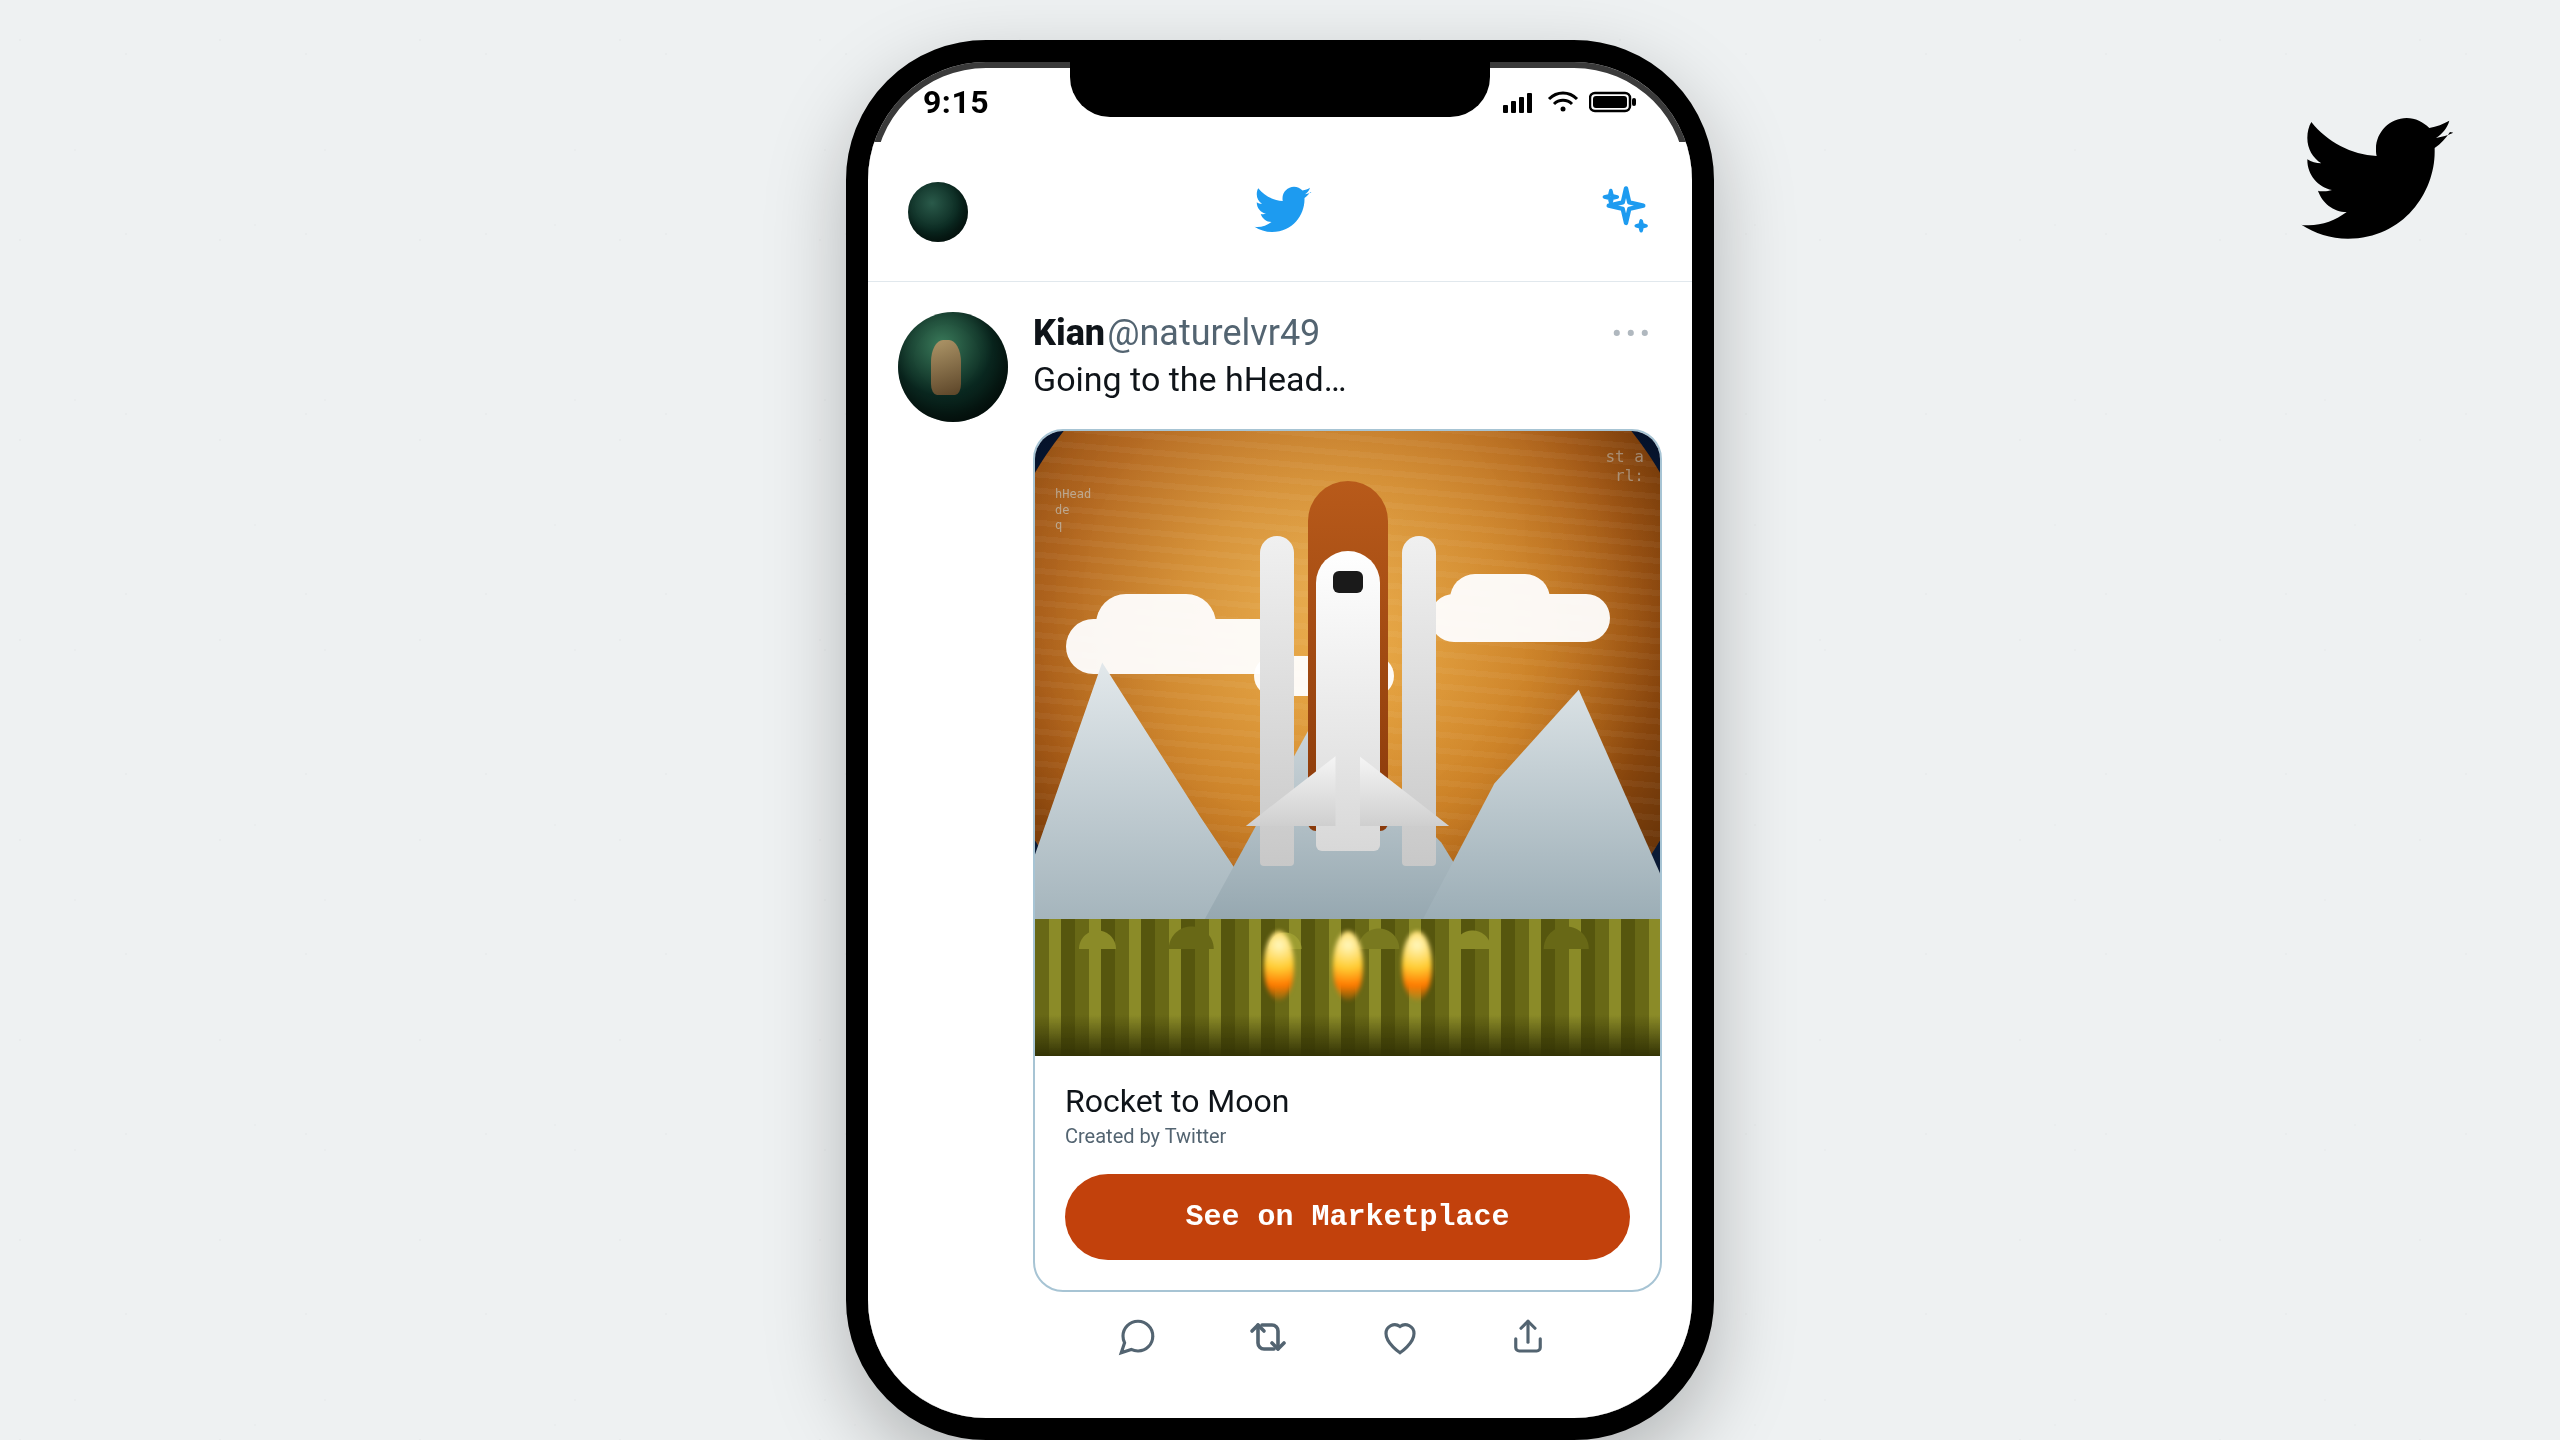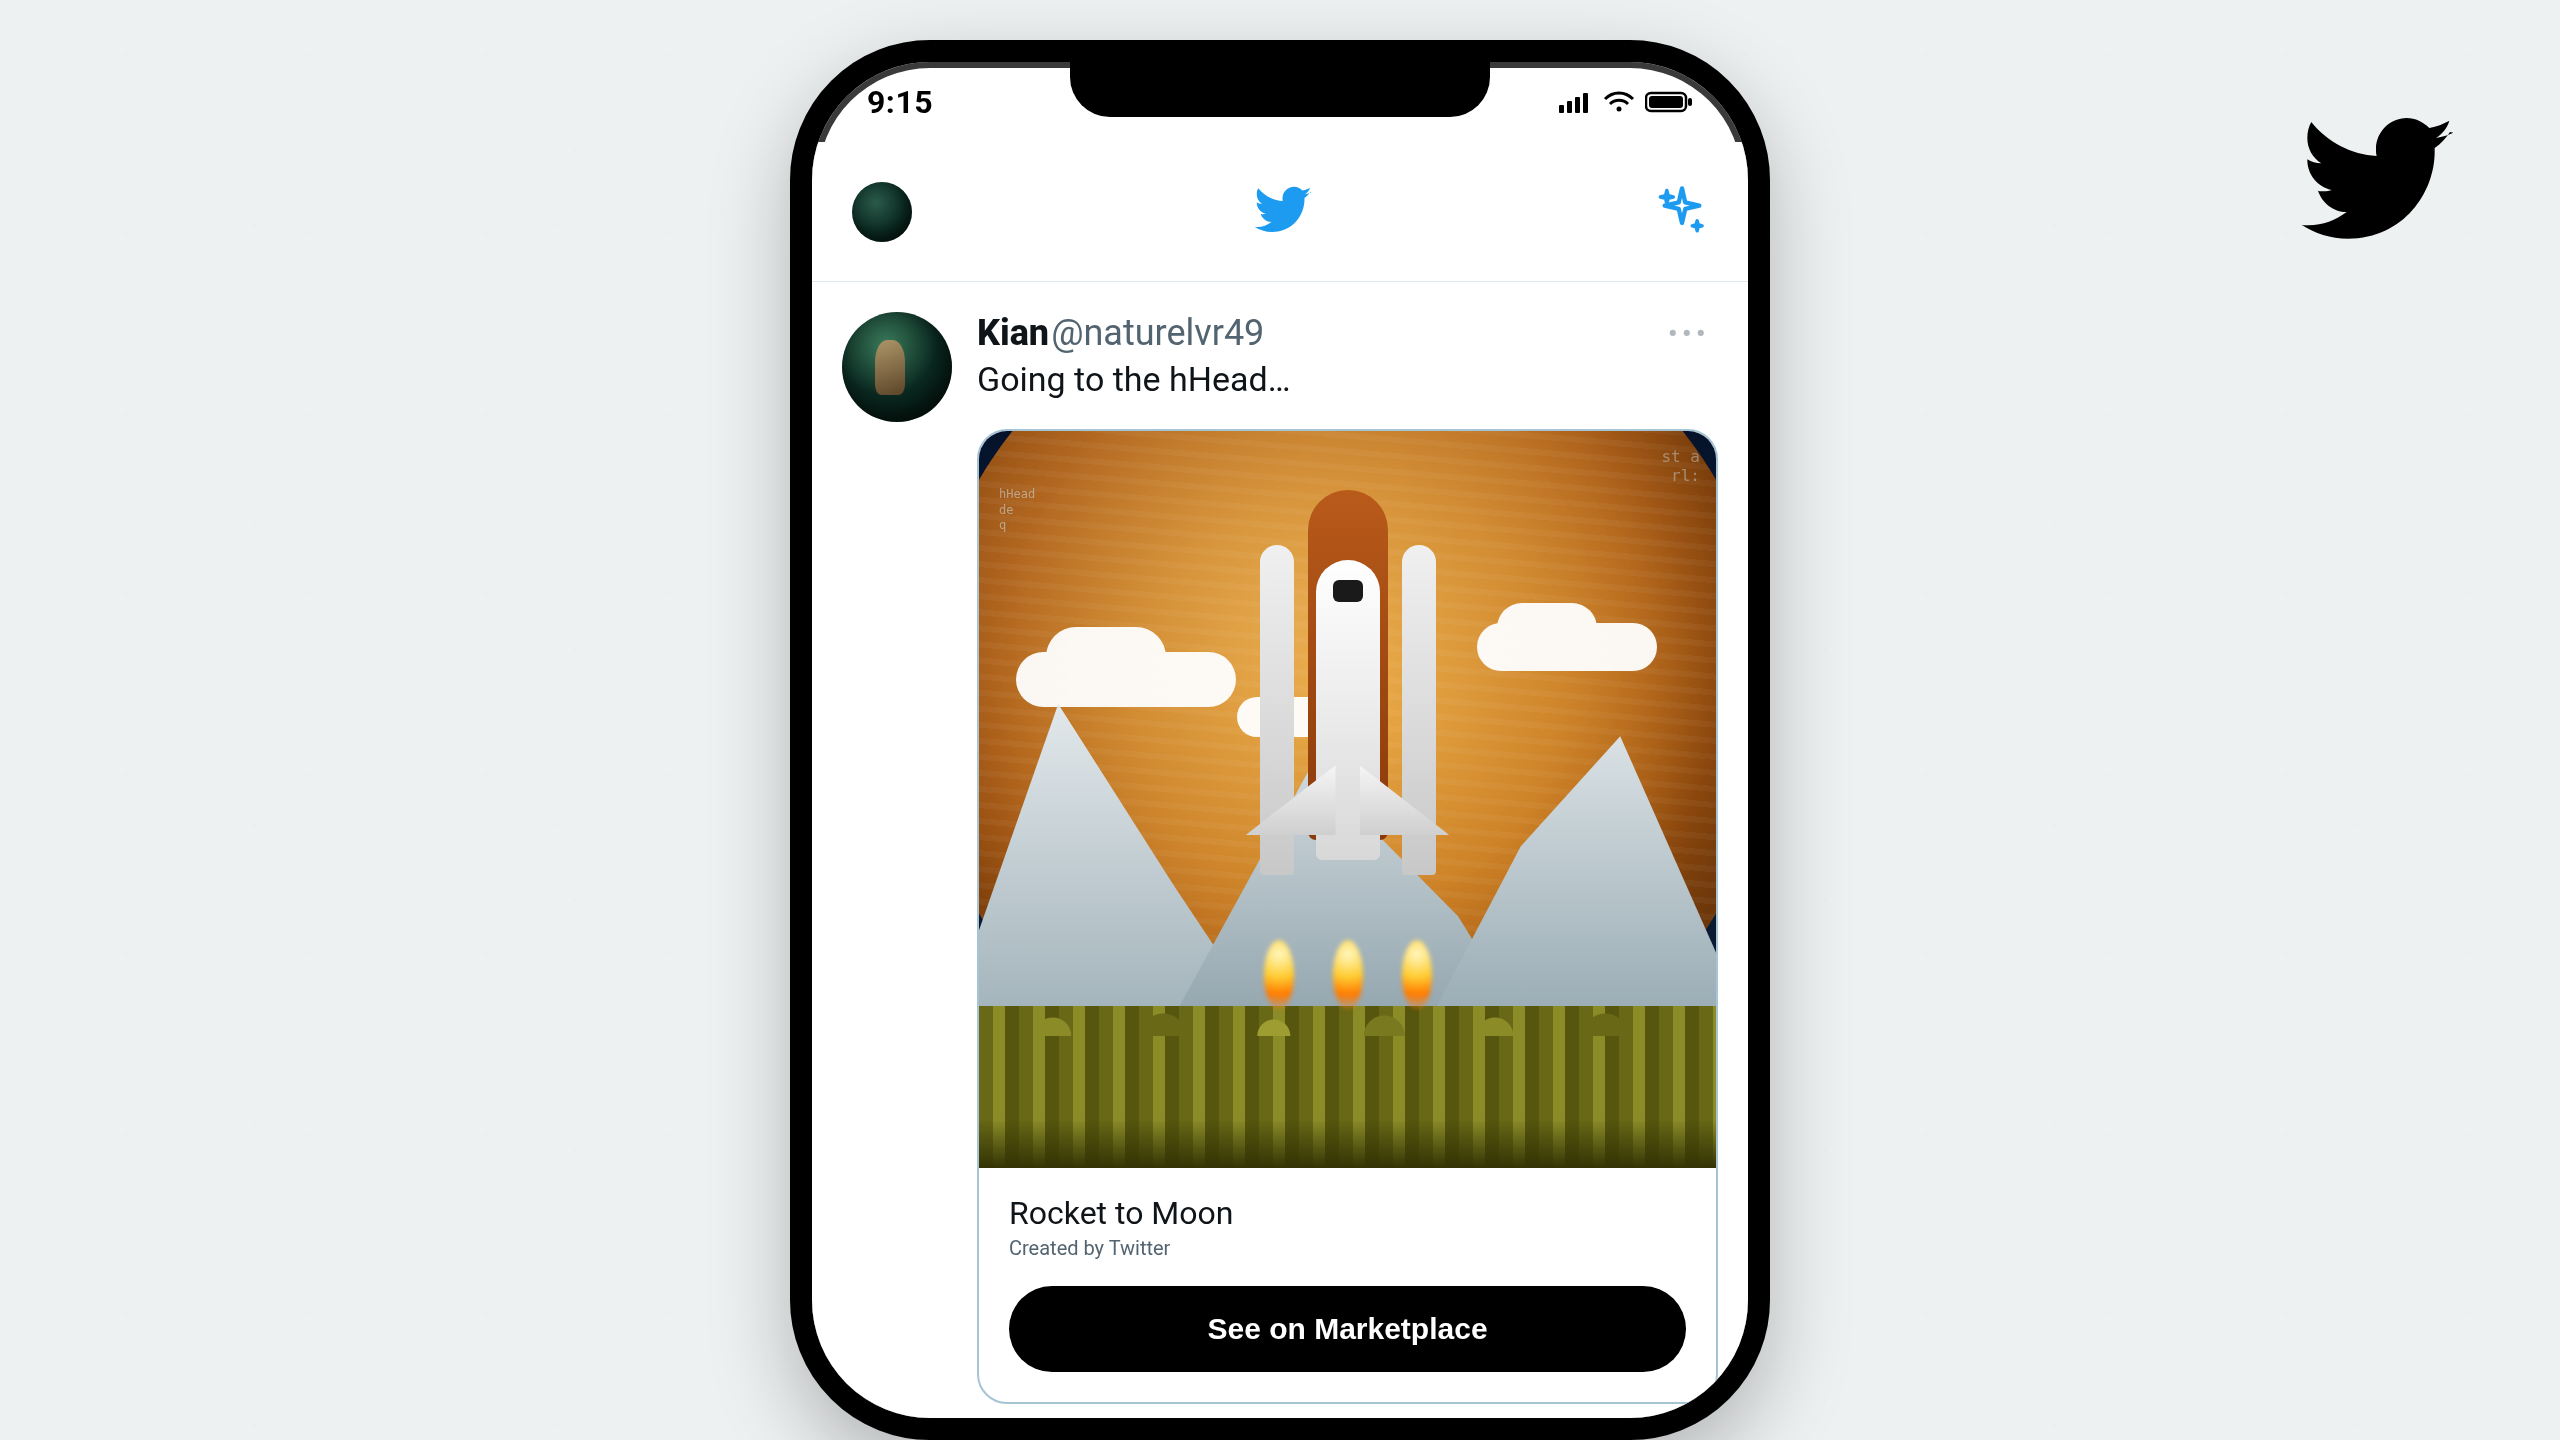--- a/index.html
+++ b/index.html
@@ -29,21 +29,21 @@
     width: 160px;
     height: 160px;
     color: #000;
   }
   
   .phone {
     position: absolute;
     left: 50%;
     top: 40px;
     transform: translateX(-50%);
-    width: 980px;
+    width: 868px;
     height: 1400px;
     background: #ffffff;
     border: 22px solid #000;
     border-radius: 140px;
     box-shadow: 0 0 0 6px #3a3a3a inset, 0 30px 80px rgba(0,0,0,0.25);
     overflow: hidden;
   }
   .notch {
     position: absolute;
     top: 0; left: 50%; transform: translateX(-50%);
@@ -225,25 +225,26 @@
     font-size: 16px; color: rgba(200,220,230,0.45);
     text-align: right; line-height: 1.2;
   }
   
   .nft-meta { padding: 26px 30px 30px 30px; }
   .nft-title { font-size: 32px; font-weight: 400; color: #0f1419; }
   .nft-creator { font-size: 20px; color: #536471; margin-top: 4px; }
   .cta {
     display: block; width: 100%;
     margin-top: 26px;
-    background: #000000; color: #fff;
+    background: #c2410c; color: #fff;
     border: none; border-radius: 999px;
     font-size: 30px; font-weight: 800;
     padding: 26px 0;
     cursor: pointer;
+    font-family: Liberation Mono, monospace;
   }
   
   .actions {
     display: flex;
     justify-content: space-around;
     align-items: center;
     padding: 24px 70px 24px 40px;
     color: #536471;
   }
   .actions svg { display:block; }

